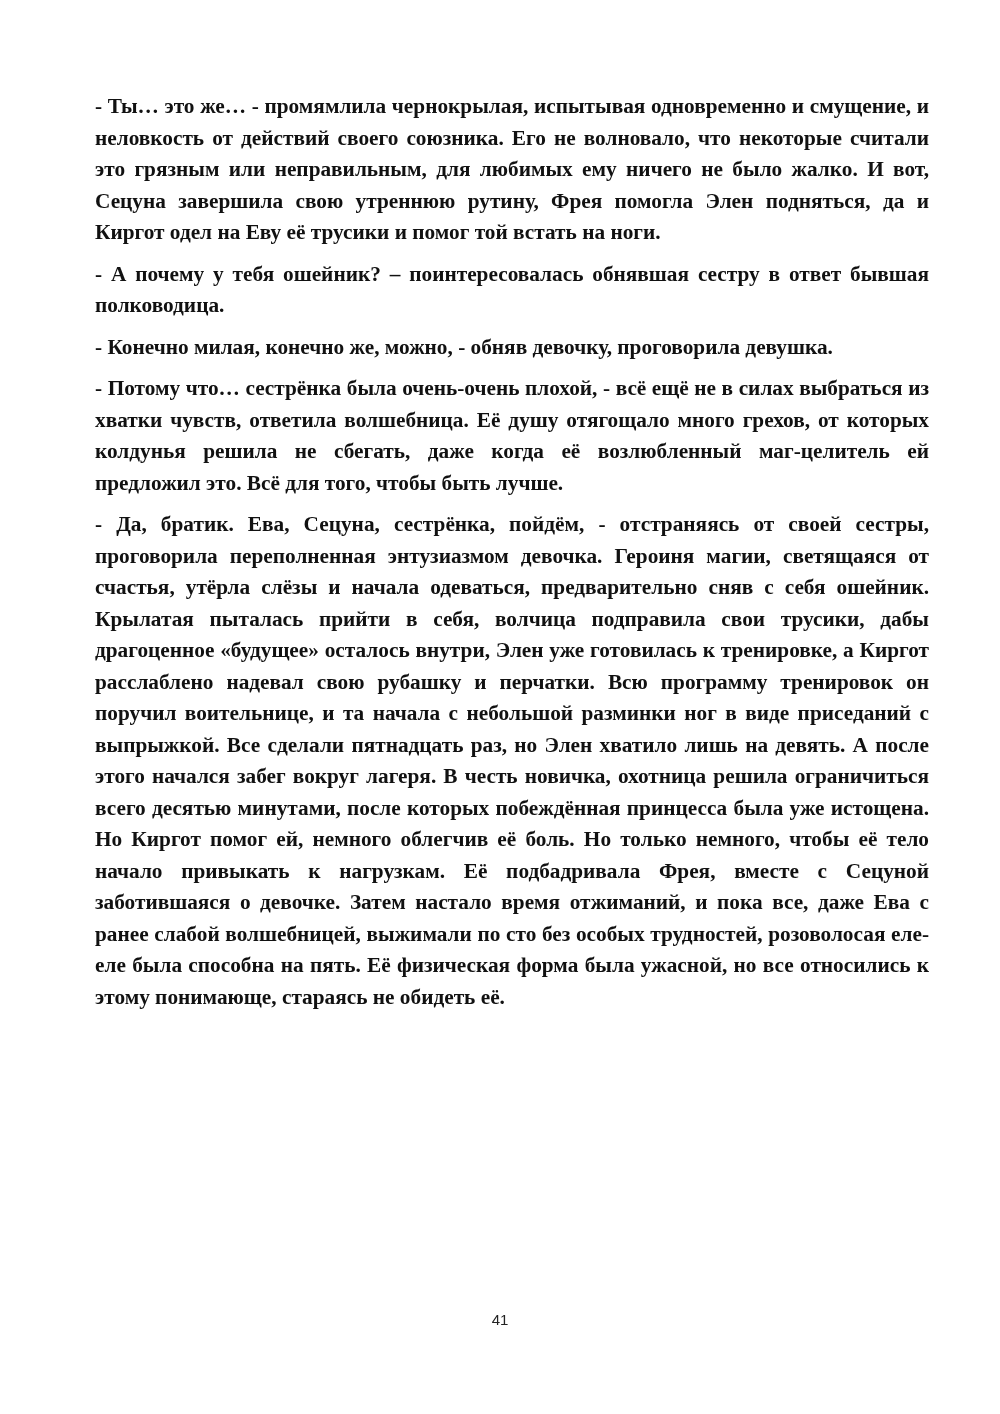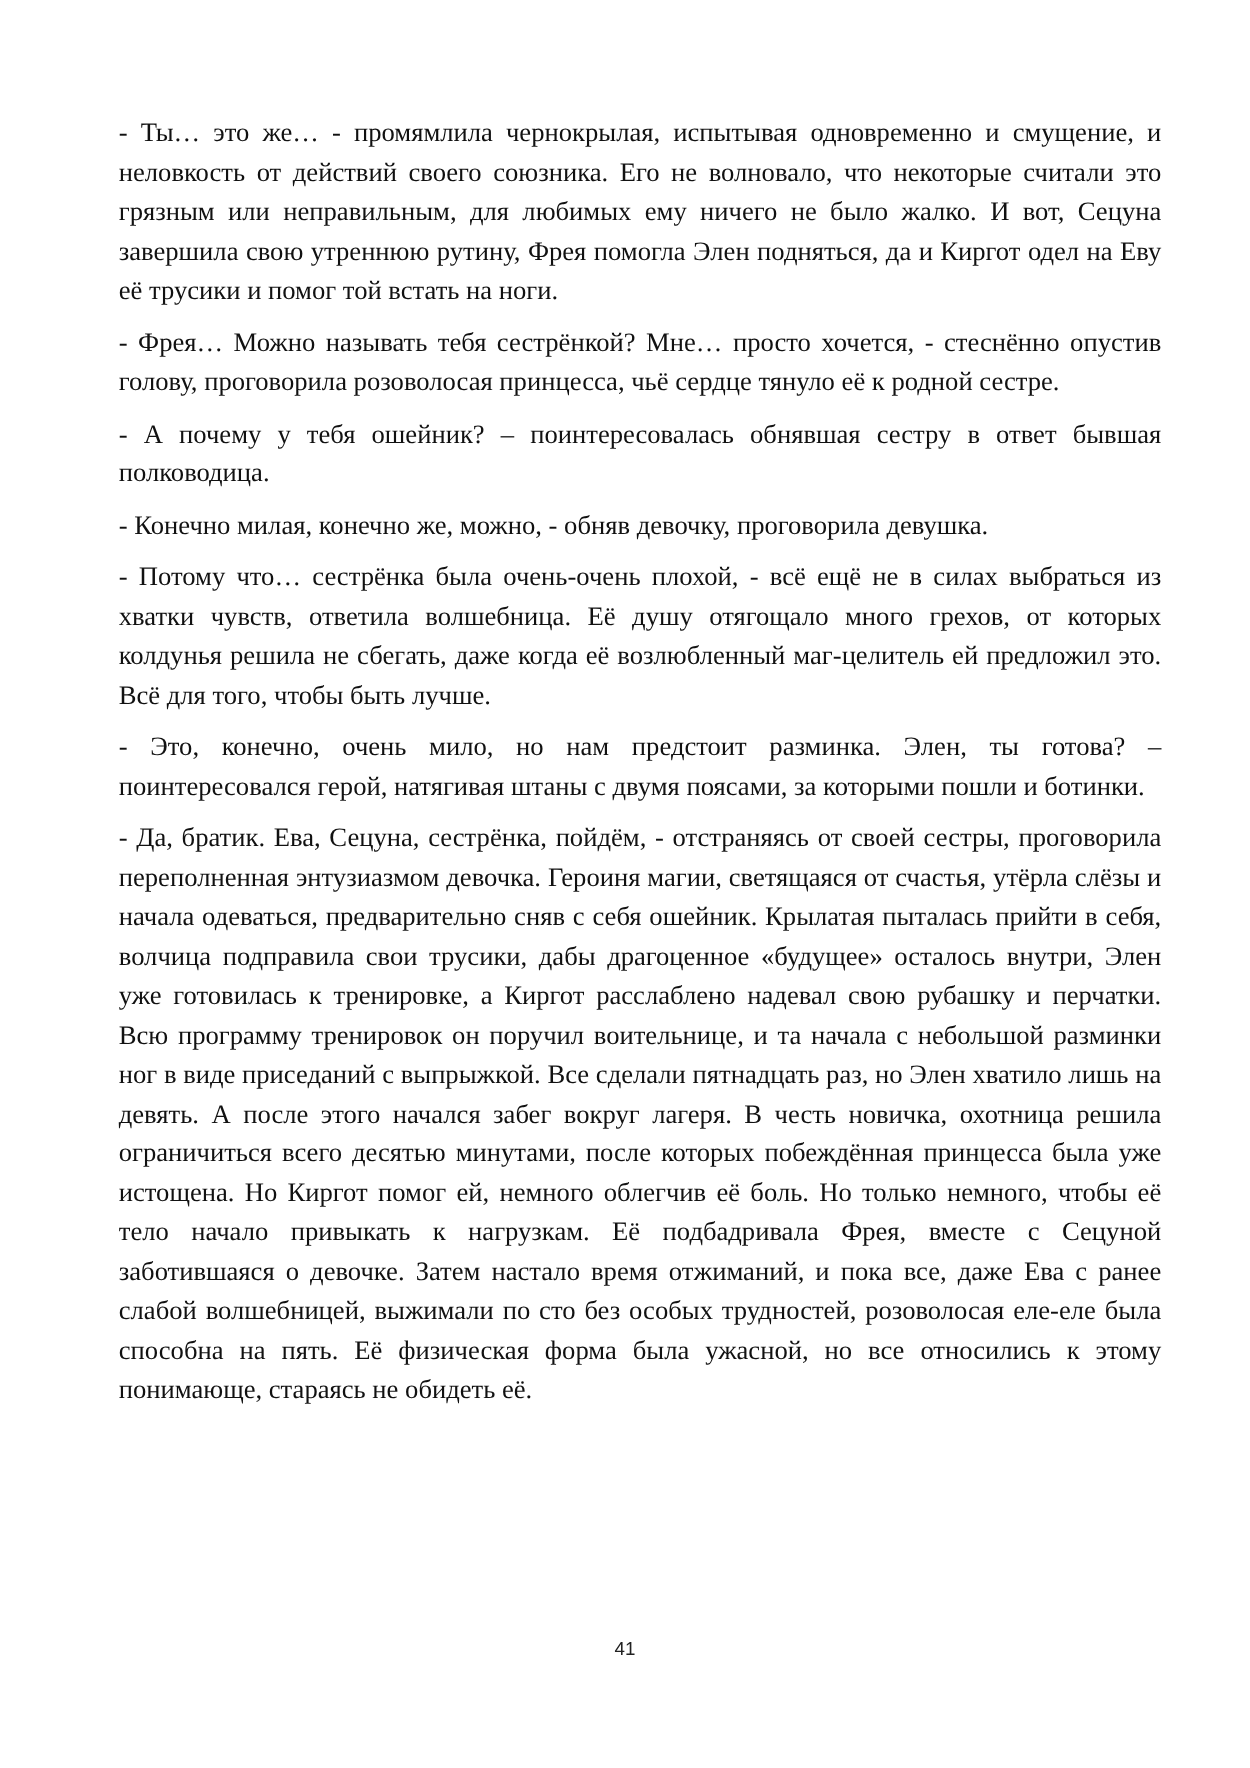--- a/index.html
+++ b/index.html
@@ -1,34 +1,32 @@
 <!DOCTYPE html>
 <html><head>
 <meta charset="utf-8">
 <style>
   html, body { margin: 0; padding: 0; background: #ffffff; }
   body { width: 1000px; height: 1414px; position: relative; overflow: hidden; }
   .page {
     position: absolute; left: 95px; top: 91px; width: 834px;
     font-family: "Liberation Serif", serif;
-    font-size: 21.3px; line-height: 31.5px; color: #111111;
+    font-size: 21.3px; line-height: 31.5px; color: #111111; font-weight: bold;
   }
   .para { margin: 0 0 10px 0; text-align: justify; }
   .page-number {
     position: absolute; left: 0; width: 1000px; top: 1311px;
     text-align: center; font-family: "Liberation Sans", sans-serif;
     font-size: 15px; color: #222222;
   }
 </style>
 </head>
 <body>
 
 <div class="page">
   <p class="para">- Ты… это же… - промямлила чернокрылая, испытывая одновременно и смущение, и неловкость от действий своего союзника. Его не волновало, что некоторые считали это грязным или неправильным, для любимых ему ничего не было жалко. И вот, Сецуна завершила свою утреннюю рутину, Фрея помогла Элен подняться, да и Киргот одел на Еву её трусики и помог той встать на ноги.</p>
-  <p class="para">- Фрея… Можно называть тебя сестрёнкой? Мне… просто хочется, - стеснённо опустив голову, проговорила розоволосая принцесса, чьё сердце тянуло её к родной сестре.</p>
   <p class="para">- А почему у тебя ошейник? – поинтересовалась обнявшая сестру в ответ бывшая полководица.</p>
   <p class="para">- Конечно милая, конечно же, можно, - обняв девочку, проговорила девушка.</p>
   <p class="para">- Потому что… сестрёнка была очень-очень плохой, - всё ещё не в силах выбраться из хватки чувств, ответила волшебница. Её душу отягощало много грехов, от которых колдунья решила не сбегать, даже когда её возлюбленный маг-целитель ей предложил это. Всё для того, чтобы быть лучше.</p>
-  <p class="para">- Это, конечно, очень мило, но нам предстоит разминка. Элен, ты готова? – поинтересовался герой, натягивая штаны с двумя поясами, за которыми пошли и ботинки.</p>
   <p class="para">- Да, братик. Ева, Сецуна, сестрёнка, пойдём, - отстраняясь от своей сестры, проговорила переполненная энтузиазмом девочка. Героиня магии, светящаяся от счастья, утёрла слёзы и начала одеваться, предварительно сняв с себя ошейник. Крылатая пыталась прийти в себя, волчица подправила свои трусики, дабы драгоценное «будущее» осталось внутри, Элен уже готовилась к тренировке, а Киргот расслаблено надевал свою рубашку и перчатки. Всю программу тренировок он поручил воительнице, и та начала с небольшой разминки ног в виде приседаний с выпрыжкой. Все сделали пятнадцать раз, но Элен хватило лишь на девять. А после этого начался забег вокруг лагеря. В честь новичка, охотница решила ограничиться всего десятью минутами, после которых побеждённая принцесса была уже истощена. Но Киргот помог ей, немного облегчив её боль. Но только немного, чтобы её тело начало привыкать к нагрузкам. Её подбадривала Фрея, вместе с Сецуной заботившаяся о девочке. Затем настало время отжиманий, и пока все, даже Ева с ранее слабой волшебницей, выжимали по сто без особых трудностей, розоволосая еле-еле была способна на пять. Её физическая форма была ужасной, но все относились к этому понимающе, стараясь не обидеть её.</p>
 </div>
 
 <div class="page-number">41</div>
 
 </body></html>

